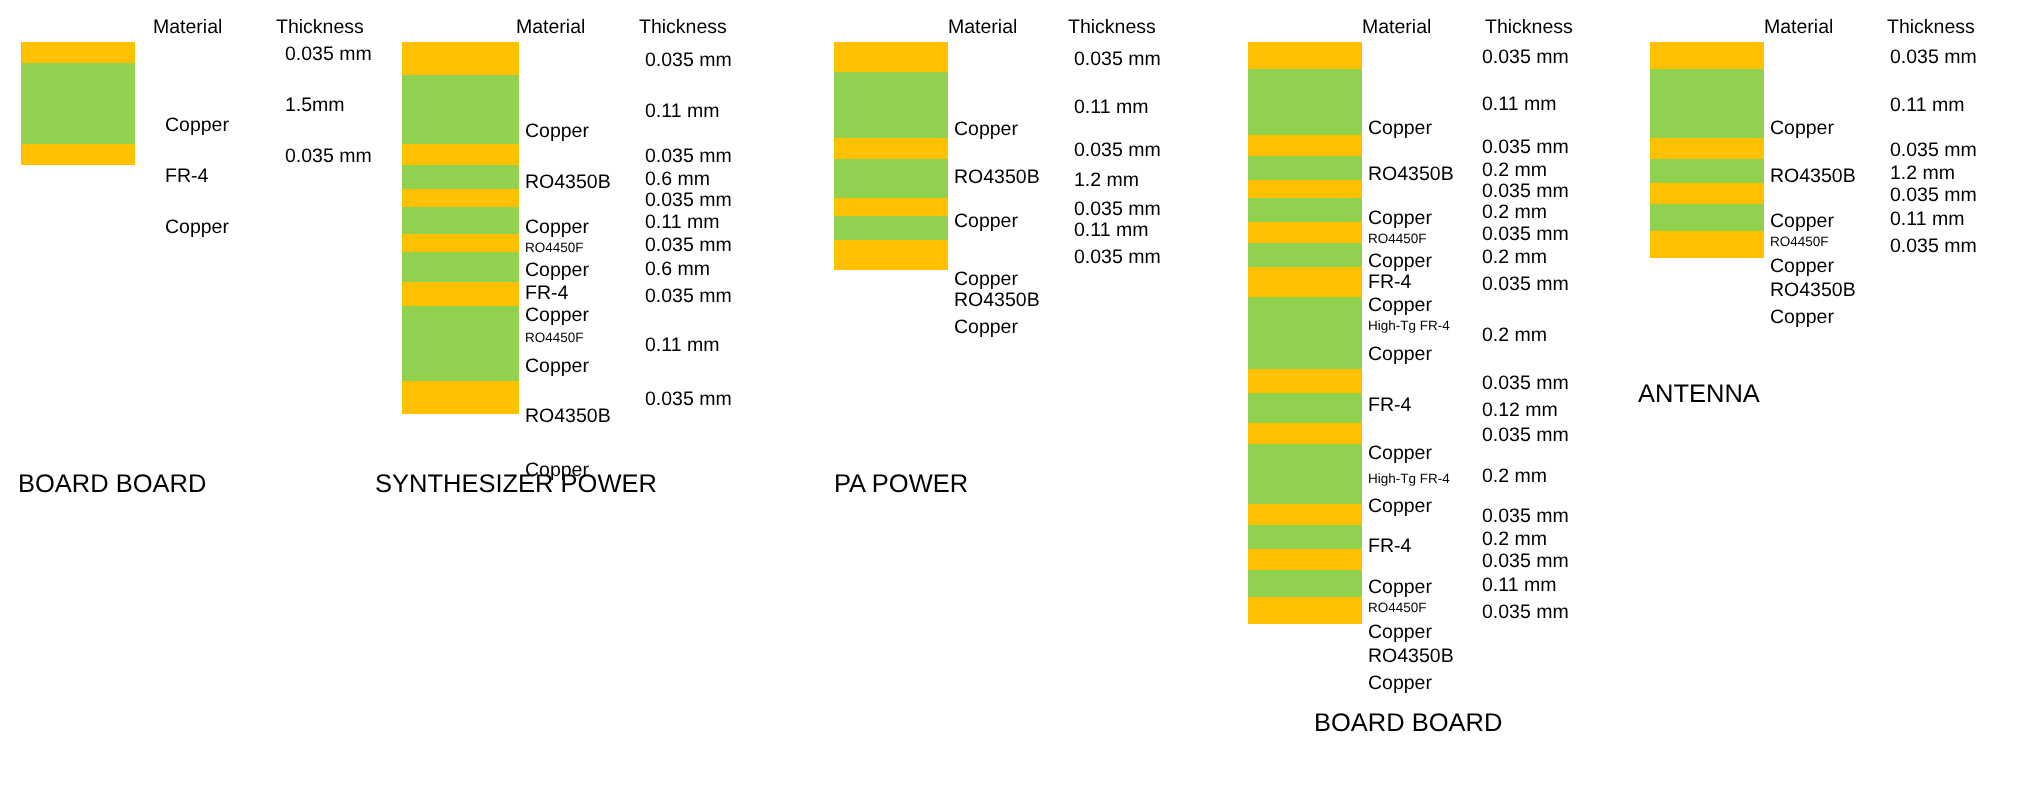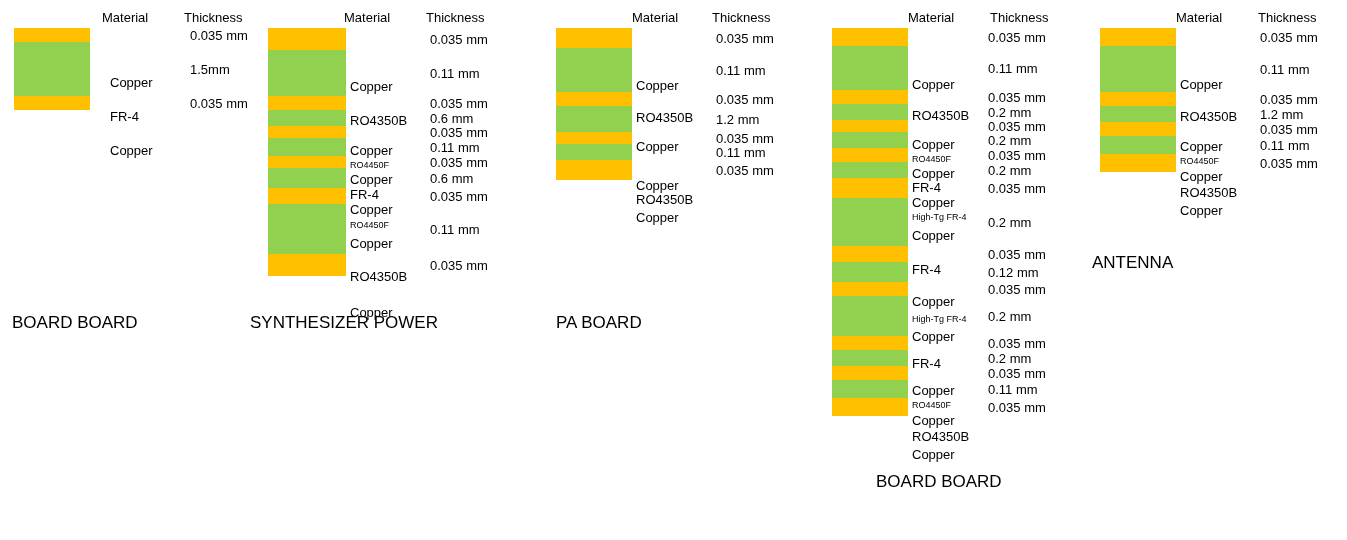--- a/index.html
+++ b/index.html
@@ -152,21 +152,21 @@
         <div class="thk" style="left: 160px; top: 65px;">0.035 mm</div>
         <div class="thk" style="left: 160px; top: 85px;">1.2 mm</div>
         <div class="lbl" style="left: 80px; top: 104px;">Copper</div>
         <div class="thk" style="left: 160px; top: 104px;">0.035 mm</div>
         <div class="lbl" style="left: 80px; top: 118px;">RO4350B</div>
         <div class="thk" style="left: 160px; top: 118px;">0.11 mm</div>
         <div class="lbl" style="left: 80px; top: 136px;">Copper</div>
         <div class="thk" style="left: 160px; top: 136px;">0.035 mm</div>
       </div>
     </div>
-    <div class="board-title" style="left: 556px; top: 313px;">PA BOARD</div>
+    <div class="board-title" style="left: 556px; top: 313px;">PA POWER</div>
     <div class="stack-group" style="left: 832px; top: 10px;">
       <div class="headers">
         <div class="hdr" style="left: 76px;">Material</div>
         <div class="hdr" style="left: 158px;">Thickness</div>
       </div>
       <div class="stack-body" style="height: 388px;">
         <div class="bars" style="width: 76px;">
           <div class="bar copper" style="height: 18px;"></div>
           <div class="bar diel" style="height: 44px;"></div>
           <div class="bar copper" style="height: 14px;"></div>

